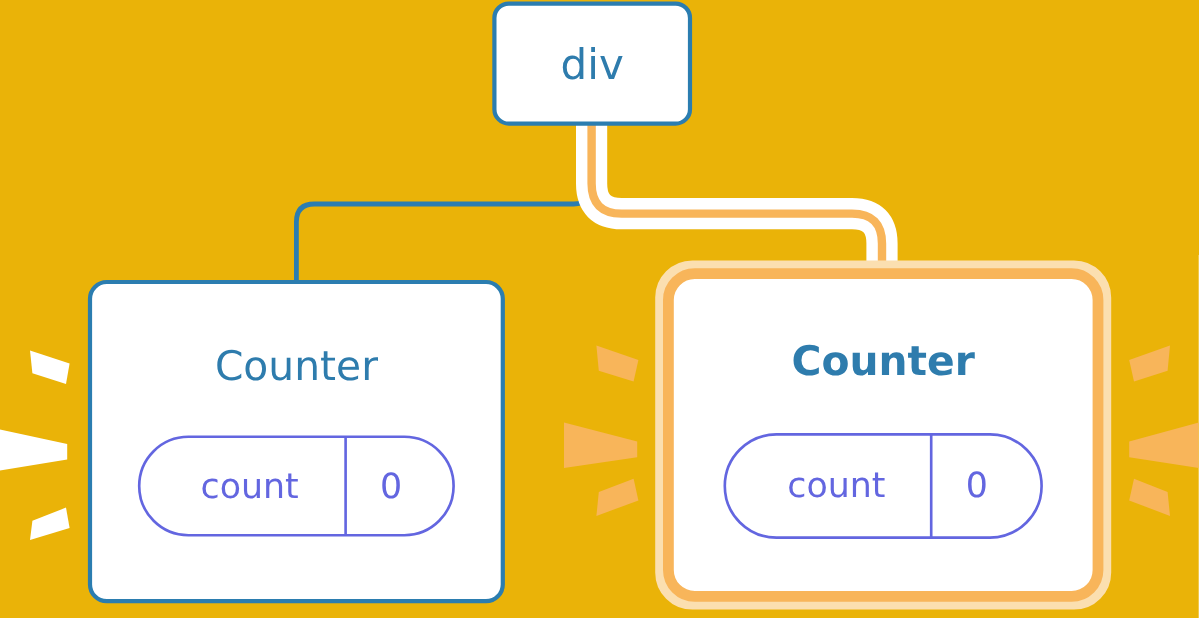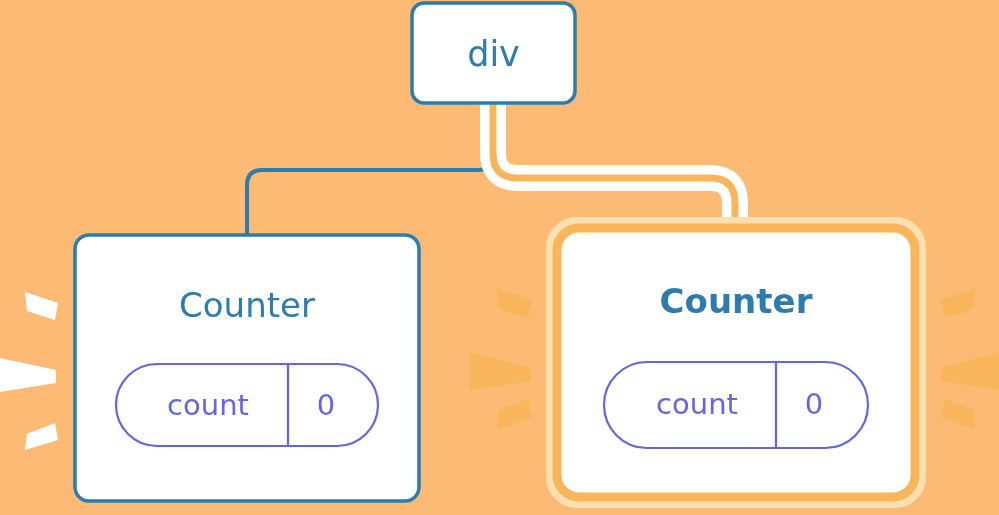--- a/index.html
+++ b/index.html
@@ -45,21 +45,21 @@
     font-weight: 700;
   }
   .pill-text {
     font-size: 29px;
     font-weight: 400;
   }
 </style>
 </head>
 <body>
 
-<div id="stage" style="background: #fdba74;">
+<div id="stage" style="background: #eab308;">
 
   <svg id="diagram-svg" viewBox="0 0 999 515" xmlns="http://www.w3.org/2000/svg">
 
     <defs>
       <clipPath id="clip-stage">
         <rect x="0" y="0" width="999" height="515"></rect>
       </clipPath>
     </defs>
 
     <g clip-path="url(#clip-stage)">

